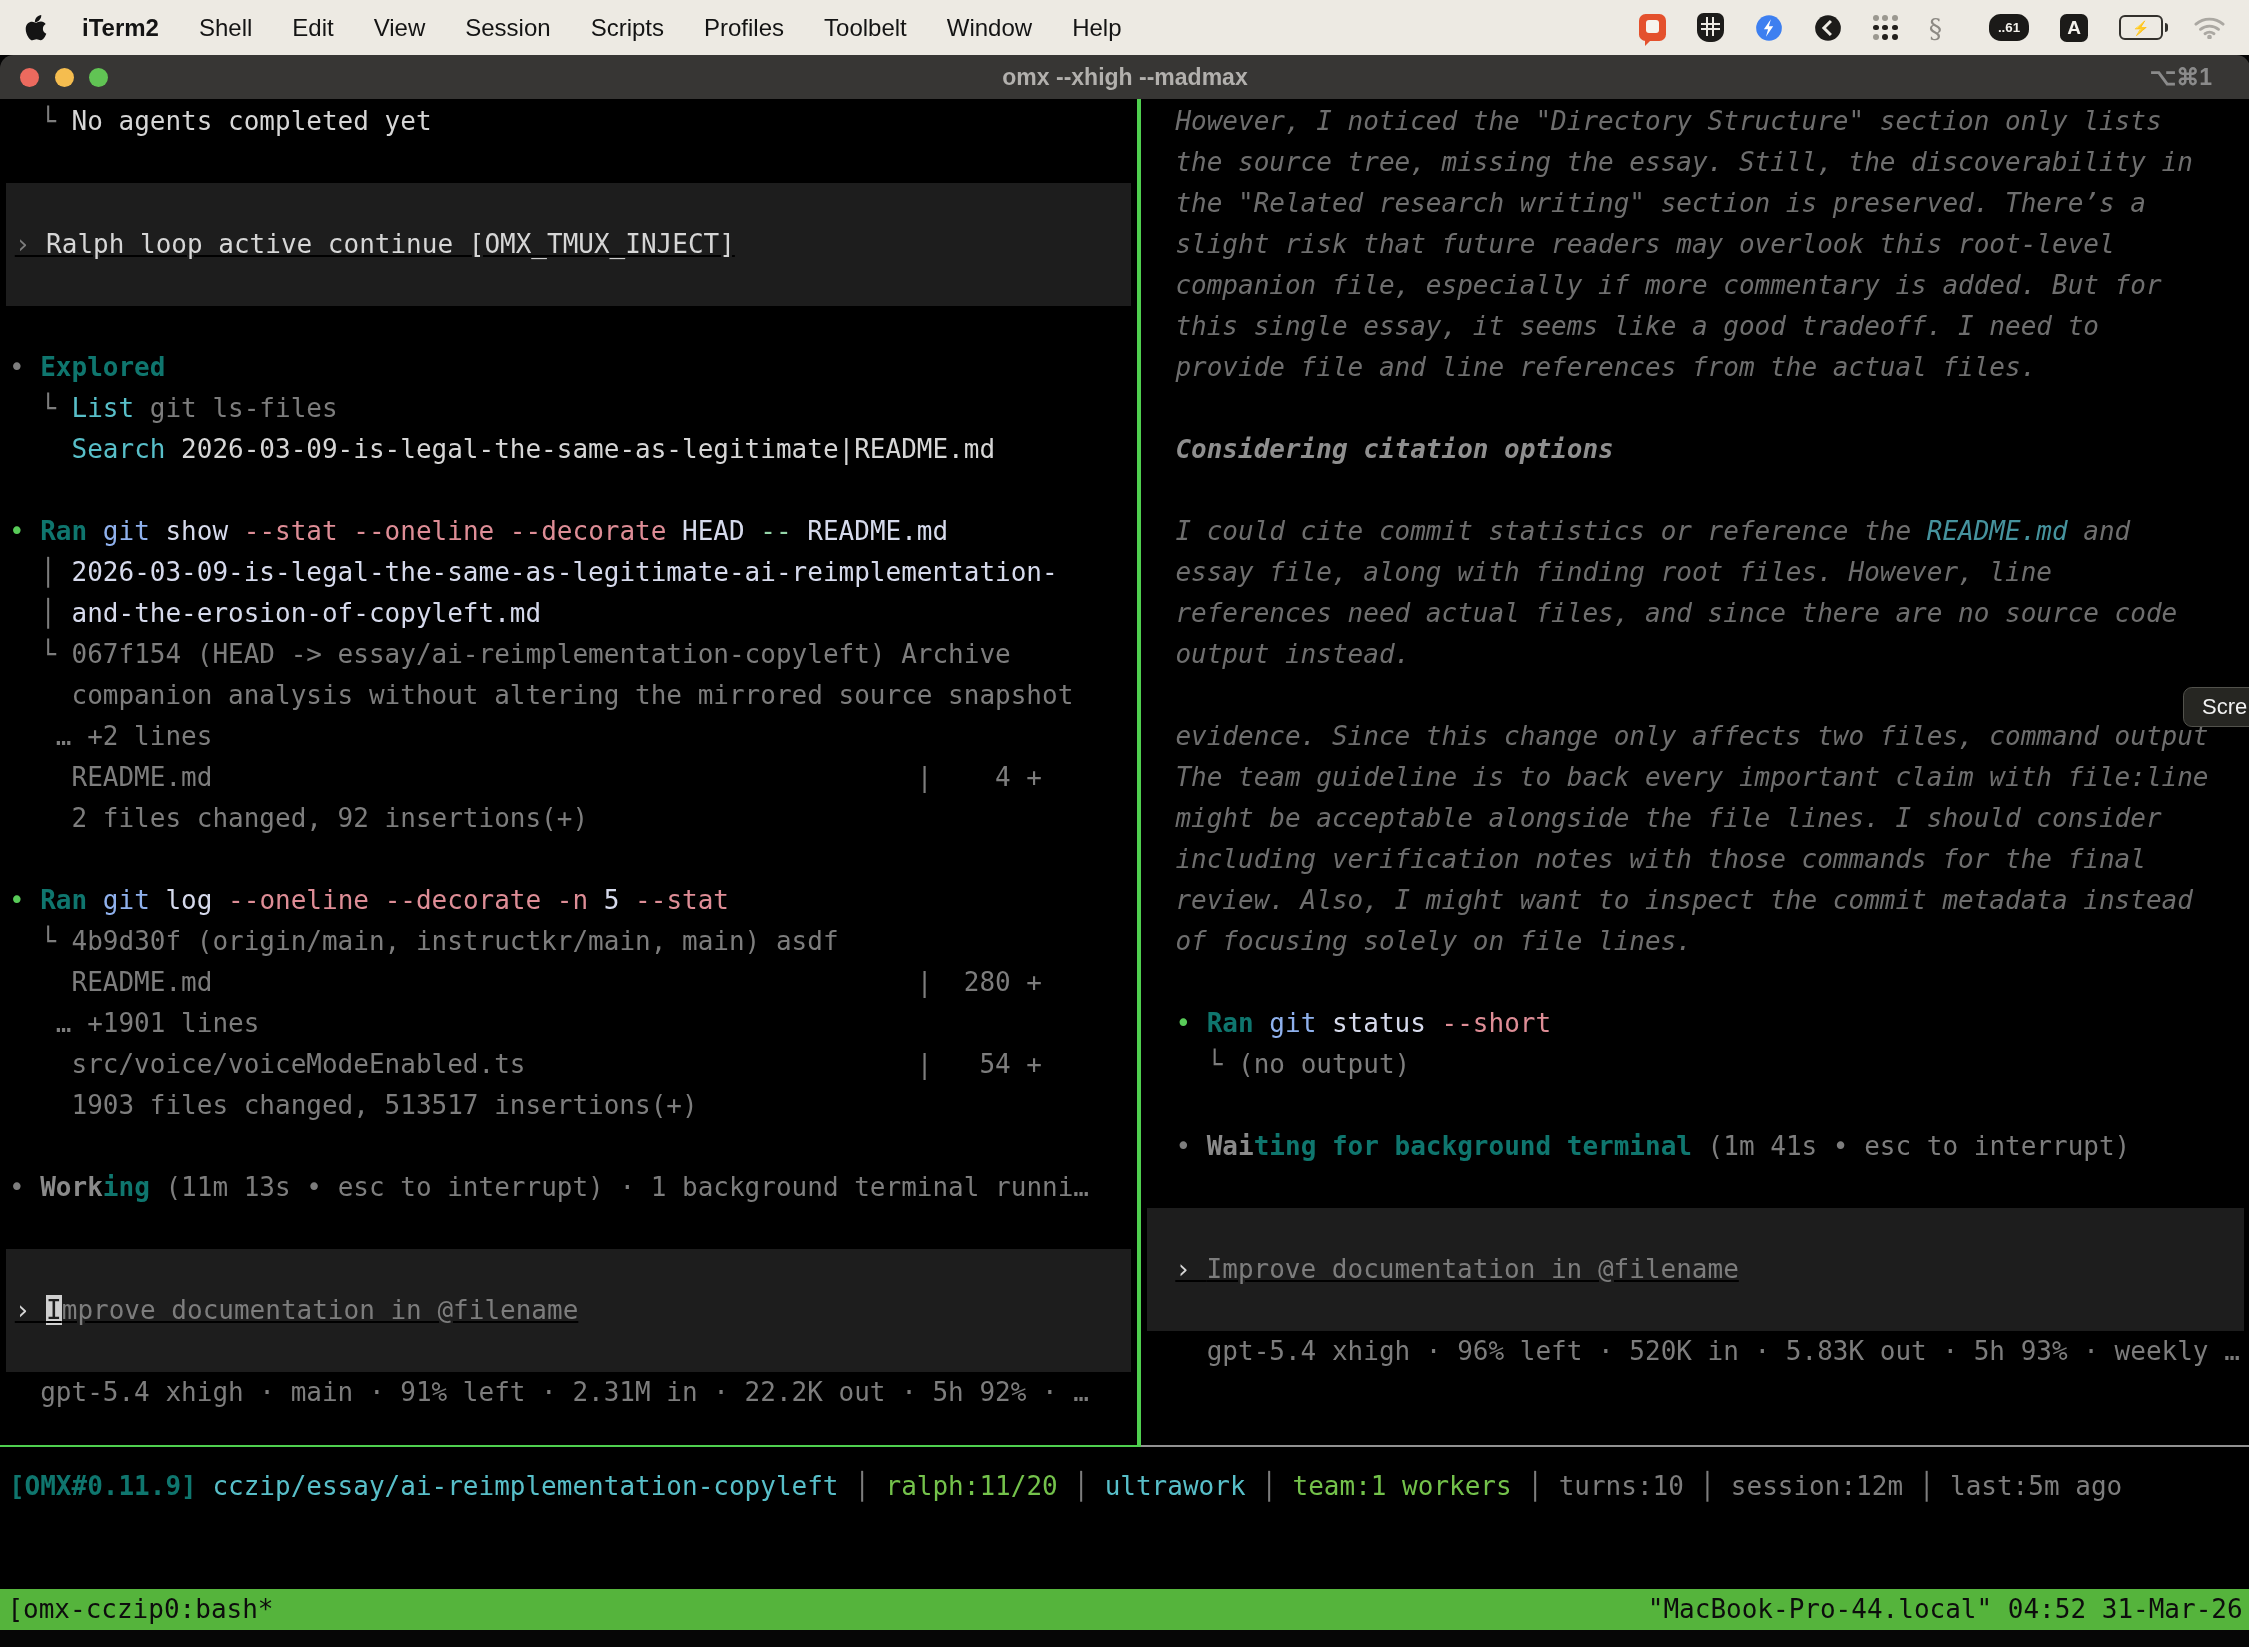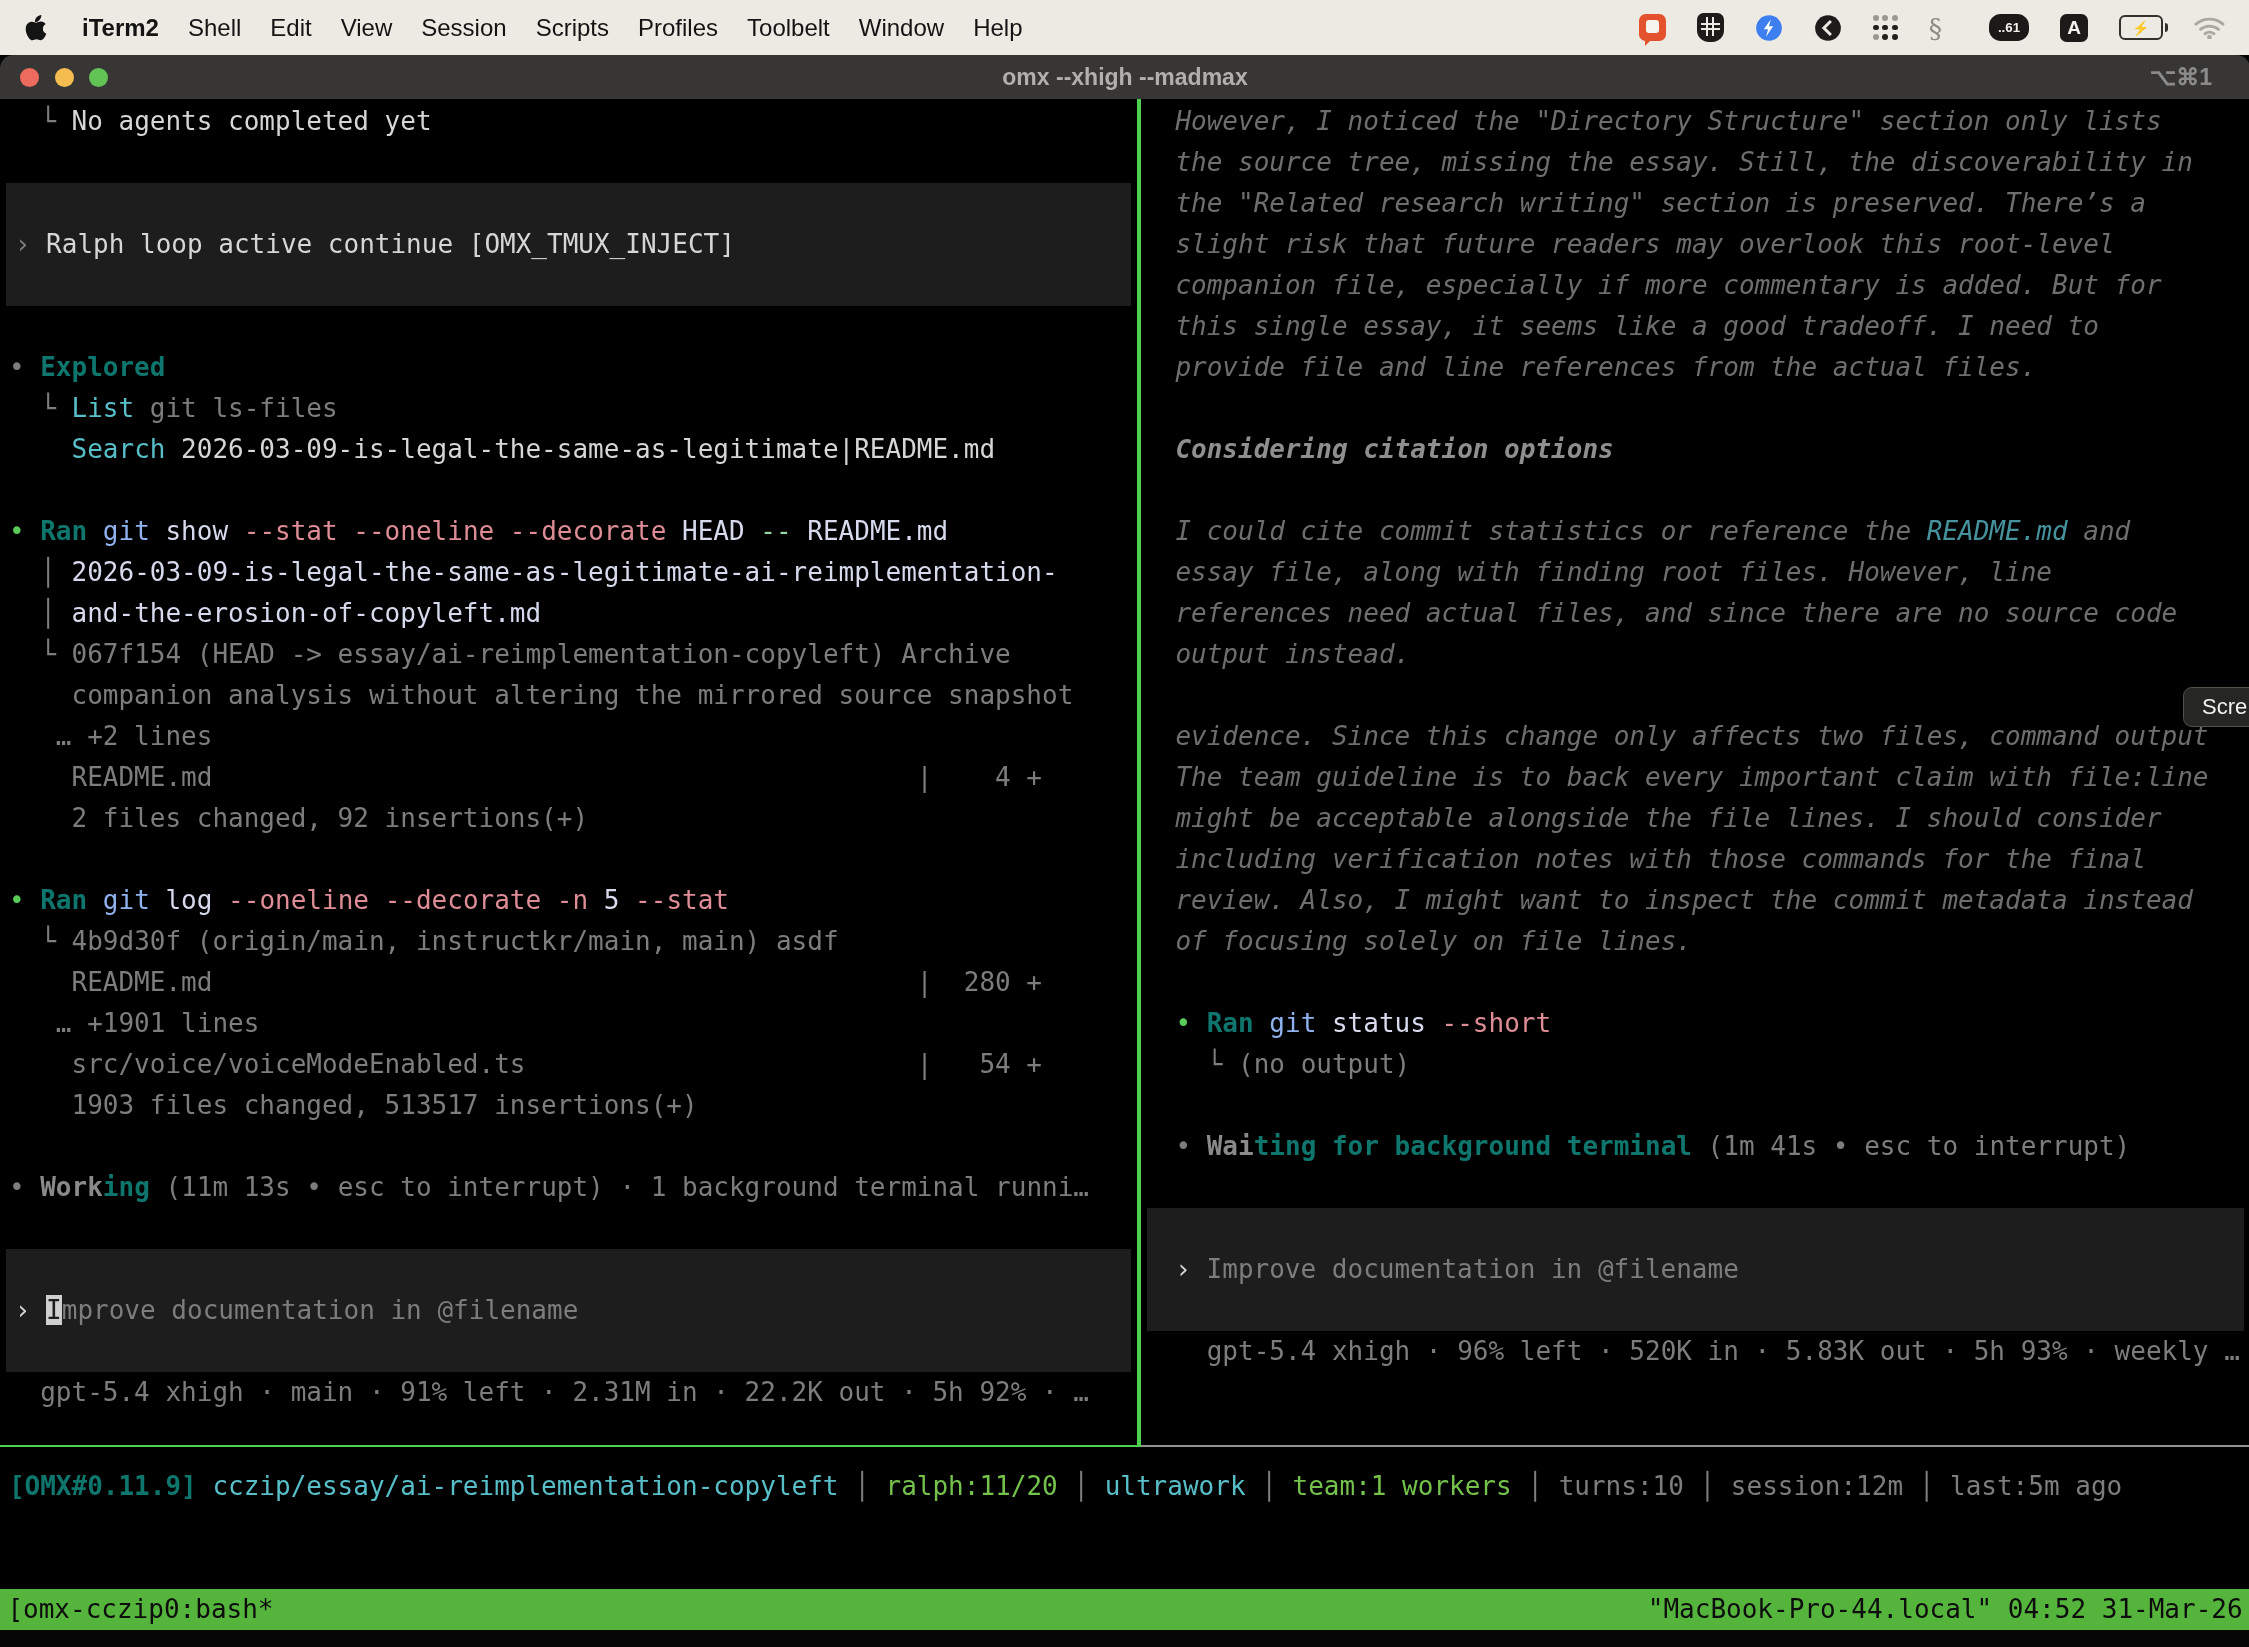--- a/index.html
+++ b/index.html
@@ -7,21 +7,21 @@
     width:2250px;height:1648px;overflow:hidden;background:#050505;
     font-family:"DejaVu Sans Mono",monospace;
   }
   
   .menubar{
     height:55px;background:#edeae3;display:flex;align-items:center;
     padding:0 25px;box-sizing:border-box;
     font-family:"Liberation Sans",sans-serif;font-size:24px;color:#141414;
   }
   .apple{width:25px;height:29.5px;display:flex;align-items:center;}
-  .menu-items{display:flex;gap:29px;margin-left:32px;}
+  .menu-items{display:flex;gap:40px;margin-left:32px;}
   .menu-item{white-space:nowrap;}
   .menu-item.app{font-weight:700;}
   .menu-status{margin-left:auto;display:flex;gap:31px;align-items:center;}
   .st-ic{display:flex;align-items:center;justify-content:center;}
   .ic-chat{width:26.6px;height:26.6px;background:#e4512d;border-radius:6.6px;position:relative;}
   .ic-chat:before{content:"";position:absolute;left:6.6px;top:5.9px;width:13.3px;height:12.5px;background:#f6f4ee;border-radius:3px;}
   .ic-chat:after{content:"";position:absolute;left:5.2px;bottom:-5.2px;border:5.2px solid transparent;border-top-color:#e4512d;border-left-color:#e4512d;}
   .ic-shield{width:26.6px;height:29.5px;background:#1d1c1a;border-radius:6.6px 6.6px 11.8px 11.8px;position:relative;overflow:hidden;}
   .ic-shield:before{content:"";position:absolute;inset:4.4px 3.7px 5.9px 3.7px;
     background:
@@ -44,21 +44,21 @@
     display:flex;flex-direction:column;position:relative;}
   .titlebar{height:44px;background:#373634;flex:none;position:relative;display:flex;align-items:center;}
   .lights{display:flex;gap:15.5px;padding-left:20px;}
   .light{width:19px;height:19px;border-radius:50%;}
   .light.r{background:#ec6a5e;}.light.y{background:#f5bd4f;}.light.g{background:#61c454;}
   .wtitle{position:absolute;left:0;right:0;text-align:center;color:#b2b0ad;font-weight:700;
     font-size:23px;font-family:"Liberation Sans",sans-serif;}
   .wshortcut{position:absolute;right:38px;color:#8b8b8b;font-weight:700;font-size:23px;
     font-family:"Liberation Sans",sans-serif;}
   
-  .panes{height:1346px;flex:none;display:flex;}
+  .panes{height:1346px;flex:none;display:flex;text-decoration:underline;}
   .pane{padding-top:1.5px;box-sizing:border-box;overflow:hidden;}
   .pane.left{width:1137px;flex:none;}
   .vdivider{width:4.4px;flex:none;background:#4fcf4f;}
   .pane.right{flex:1;}
   .row{height:41px;line-height:41px;white-space:pre;font-size:26px;padding-left:8.9px;}
   .pane.right .row{padding-left:34px;}
   .row.bx{background:#1d1d1d;margin:0 5.9px;}
   .pane.right .row.bx{padding-left:28px;}
   .sg-w{color:#d6d6d6;}
   .sg-b{color:#0f766e;font-weight:700;}

